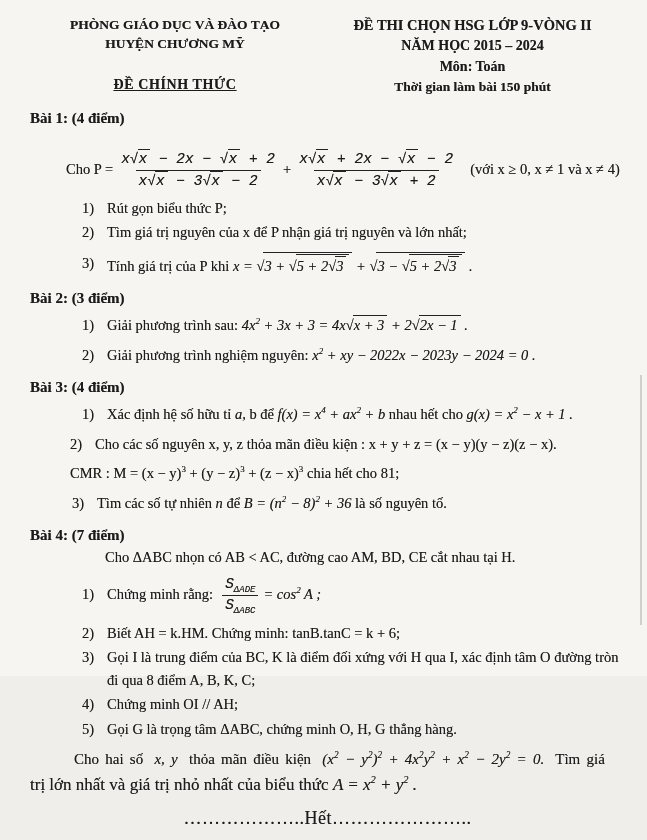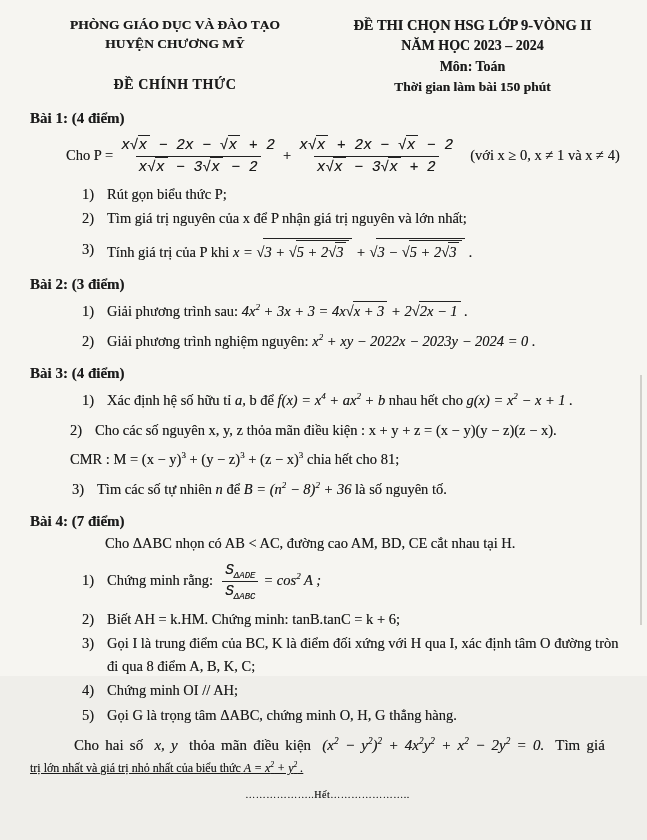--- a/index.html
+++ b/index.html
@@ -17,21 +17,21 @@
     text-shadow:0 0 .4px rgba(25,25,25,.55);
   }
   .edge-artifact{
     position:absolute;right:5px;top:375px;width:2px;height:250px;
     background:#c8c7c2;opacity:.8;
   }
   
   .hdr{display:flex;align-items:flex-start;}
   .h-left{width:290px;text-align:center;font-weight:bold;}
   .h-left .l{font-size:13.5px;line-height:1.4;}
-  .h-doctype{margin-top:23px;font-size:14px;letter-spacing:.6px;}
+  .h-doctype{margin-top:23px;font-size:14px;letter-spacing:.6px;text-decoration:underline;}
   .h-right{flex:1;text-align:center;font-weight:bold;}
   .h-right .r1{font-size:14.5px;line-height:1.35;}
   .h-right .r2{font-size:14px;line-height:1.45;}
   .h-right .r3{font-size:14px;line-height:1.5;}
   .h-right .r4{font-size:13.5px;line-height:1.5;}
   
   .sec-title{font-weight:bold;font-size:15px;margin-top:13px;}
   .m{font-style:italic;}
   .item{display:flex;margin:2px 0 0 52px;font-size:14.5px;line-height:1.55;}
   .item .inum{width:25px;flex:none;}
@@ -44,49 +44,49 @@
         margin:0 5px;line-height:1.3;vertical-align:middle;font-family:Liberation Mono, monospace;}
   .frac .den{border-top:1.3px solid #222;padding:0 3px;}
   .frac .num{padding:0 3px 1px;}
   
   .sq{white-space:nowrap;}
   .sq::before{content:"√";letter-spacing:-1px;}
   .rt{display:inline-block;border-top:1.3px solid #222;padding:1px 3px 0 1px;line-height:1.15;}
   sup{font-size:62%;line-height:0;}
   sub{font-size:62%;line-height:0;}
   
-  .formula-row{display:flex;align-items:center;margin:8px 0 6px 36px;font-size:14.5px;}
+  .formula-row{display:flex;align-items:center;margin:22px 0 6px 36px;font-size:14.5px;}
   .cond{margin-left:9px;white-space:nowrap;}
   .tall{margin-top:8px;}
   .intro{margin:5px 0 0 75px;font-size:14.5px;}
   .fr-row{display:flex;align-items:center;margin:9px 0 7px 52px;font-size:14.5px;}
   .fr-row .inum{width:25px;flex:none;}
   .fr-row .lbl{margin-right:4px;}
   
   .b5l1{margin-top:11px;padding-left:44px;font-size:15px;white-space:nowrap;
         overflow:hidden;word-spacing:2.5px;}
   .b5l1 > span{margin-right:5px;}
-  .b5l2{margin-top:7px;font-size:12px;text-decoration:underline;}
-  .footer{text-align:center;margin-top:13px;font-size:10px;letter-spacing:.5px;}
+  .b5l2{margin-top:7px;font-size:17px;}
+  .footer{text-align:center;margin-top:13px;font-size:18px;letter-spacing:.5px;}
 </style>
 </head>
 <body>
 
 <div class="page">
   <div class="edge-artifact"></div>
 
   <div class="hdr">
     <div class="h-left">
       <div class="l">PHÒNG GIÁO DỤC VÀ ĐÀO TẠO</div>
       <div class="l">HUYỆN CHƯƠNG MỸ</div>
       <div class="h-doctype">ĐỀ CHÍNH THỨC</div>
     </div>
     <div class="h-right">
       <div class="r1">ĐỀ THI CHỌN HSG LỚP 9-VÒNG II</div>
-      <div class="r2">NĂM HỌC 2023 – 2024</div>
+      <div class="r2">NĂM HỌC 2015 – 2024</div>
       <div class="r3">Môn: Toán</div>
       <div class="r4">Thời gian làm bài 150 phút</div>
     </div>
   </div>
 
   <div>
     <div class="sec-title">Bài 1: (4 điểm)</div>
     <div class="formula-row">
       <span>Cho P =</span>
       <span class="frac m">

